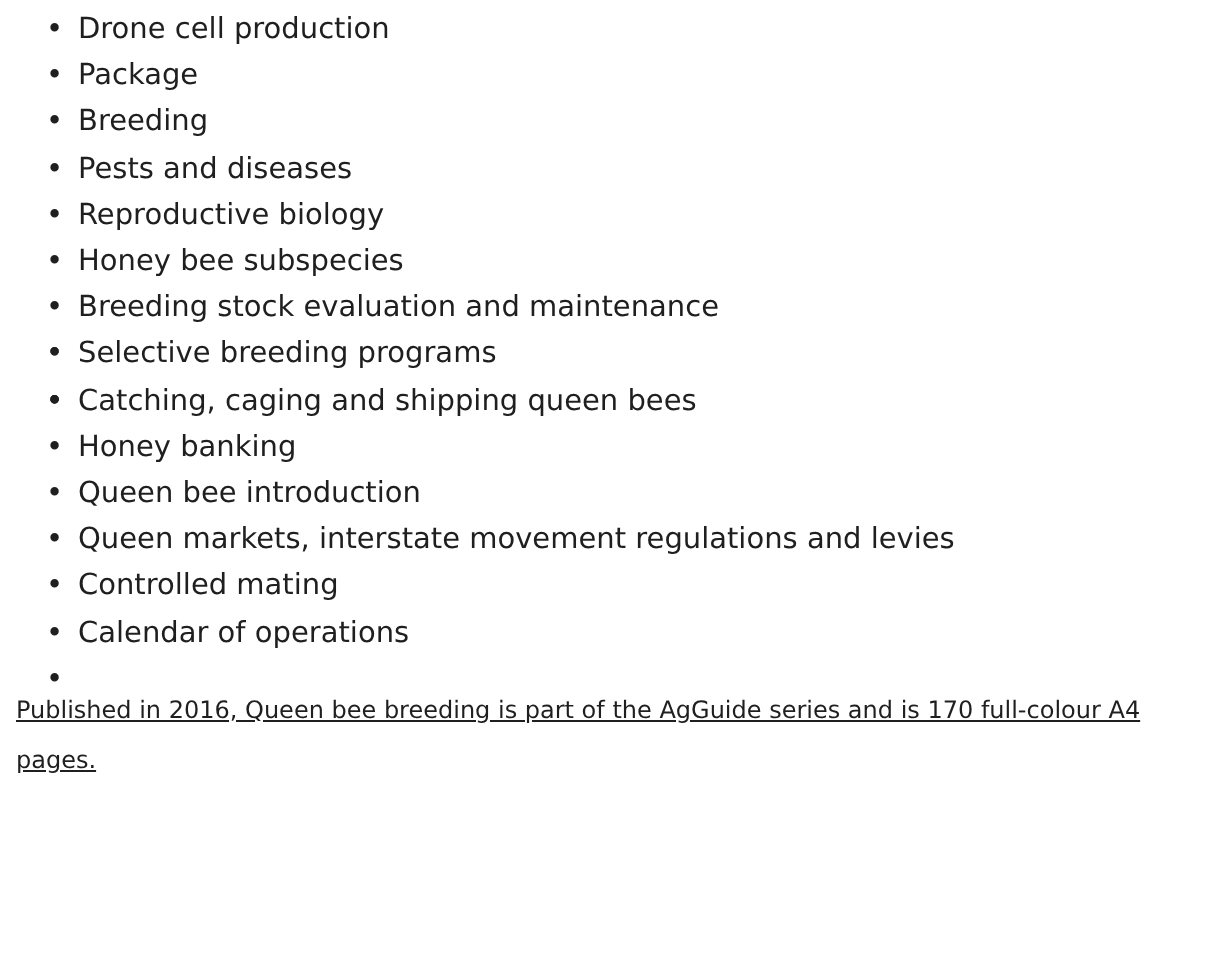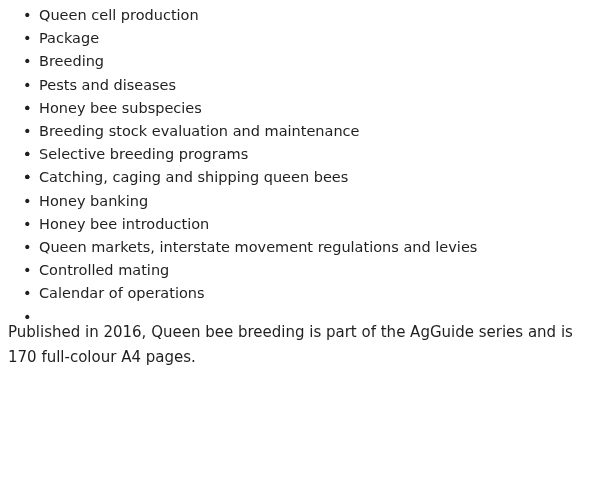--- a/index.html
+++ b/index.html
@@ -35,45 +35,46 @@
     position: absolute;
     left: 23px;
     top: 0;
     font-size: 14.5px;
     line-height: 23.2px;
     color: #1f1f1f;
   }
   .closing {
     margin-top: 14px;
     padding: 0 18px 0 8px;
-    font-size: 15px;
+    font-size: 12px;
     line-height: 25px;
     color: #1f1f1f;
+    text-decoration: underline;
   }
 </style>
 </head>
 <body>
 
 <div class="page">
 
   <ul class="topic-list">
-    <li><span class="bullet">•</span><span>Queen cell production</span></li>
+    <li><span class="bullet">•</span><span>Drone cell production</span></li>
     <li><span class="bullet">•</span><span>Package</span></li>
     <li><span class="bullet">•</span><span>Breeding</span></li>
     <li><span class="bullet">•</span><span>Pests and diseases</span></li>
-    <li><span class="bullet">•</span></li>
+    <li><span class="bullet">•</span><span>Reproductive biology</span></li>
     <li><span class="bullet">•</span><span>Honey bee subspecies</span></li>
     <li><span class="bullet">•</span><span>Breeding stock evaluation and maintenance</span></li>
     <li><span class="bullet">•</span></li>
     <li><span class="bullet">•</span><span>Selective breeding programs</span></li>
     <li><span class="bullet">•</span></li>
     <li><span class="bullet">•</span></li>
     <li><span class="bullet">•</span><span>Catching, caging and shipping queen bees</span></li>
     <li><span class="bullet">•</span><span>Honey banking</span></li>
-    <li><span class="bullet">•</span><span>Honey bee introduction</span></li>
+    <li><span class="bullet">•</span><span>Queen bee introduction</span></li>
     <li><span class="bullet">•</span><span>Queen markets, interstate movement regulations and levies</span></li>
     <li><span class="bullet">•</span><span>Controlled mating</span></li>
     <li><span class="bullet">•</span><span>Calendar of operations</span></li>
     <li><span class="bullet">•</span></li>
   </ul>
 
   <p class="closing">Published in 2016, Queen bee breeding is part of the AgGuide series and is 170 full-colour A4 pages.</p>
 
 </div>
 

